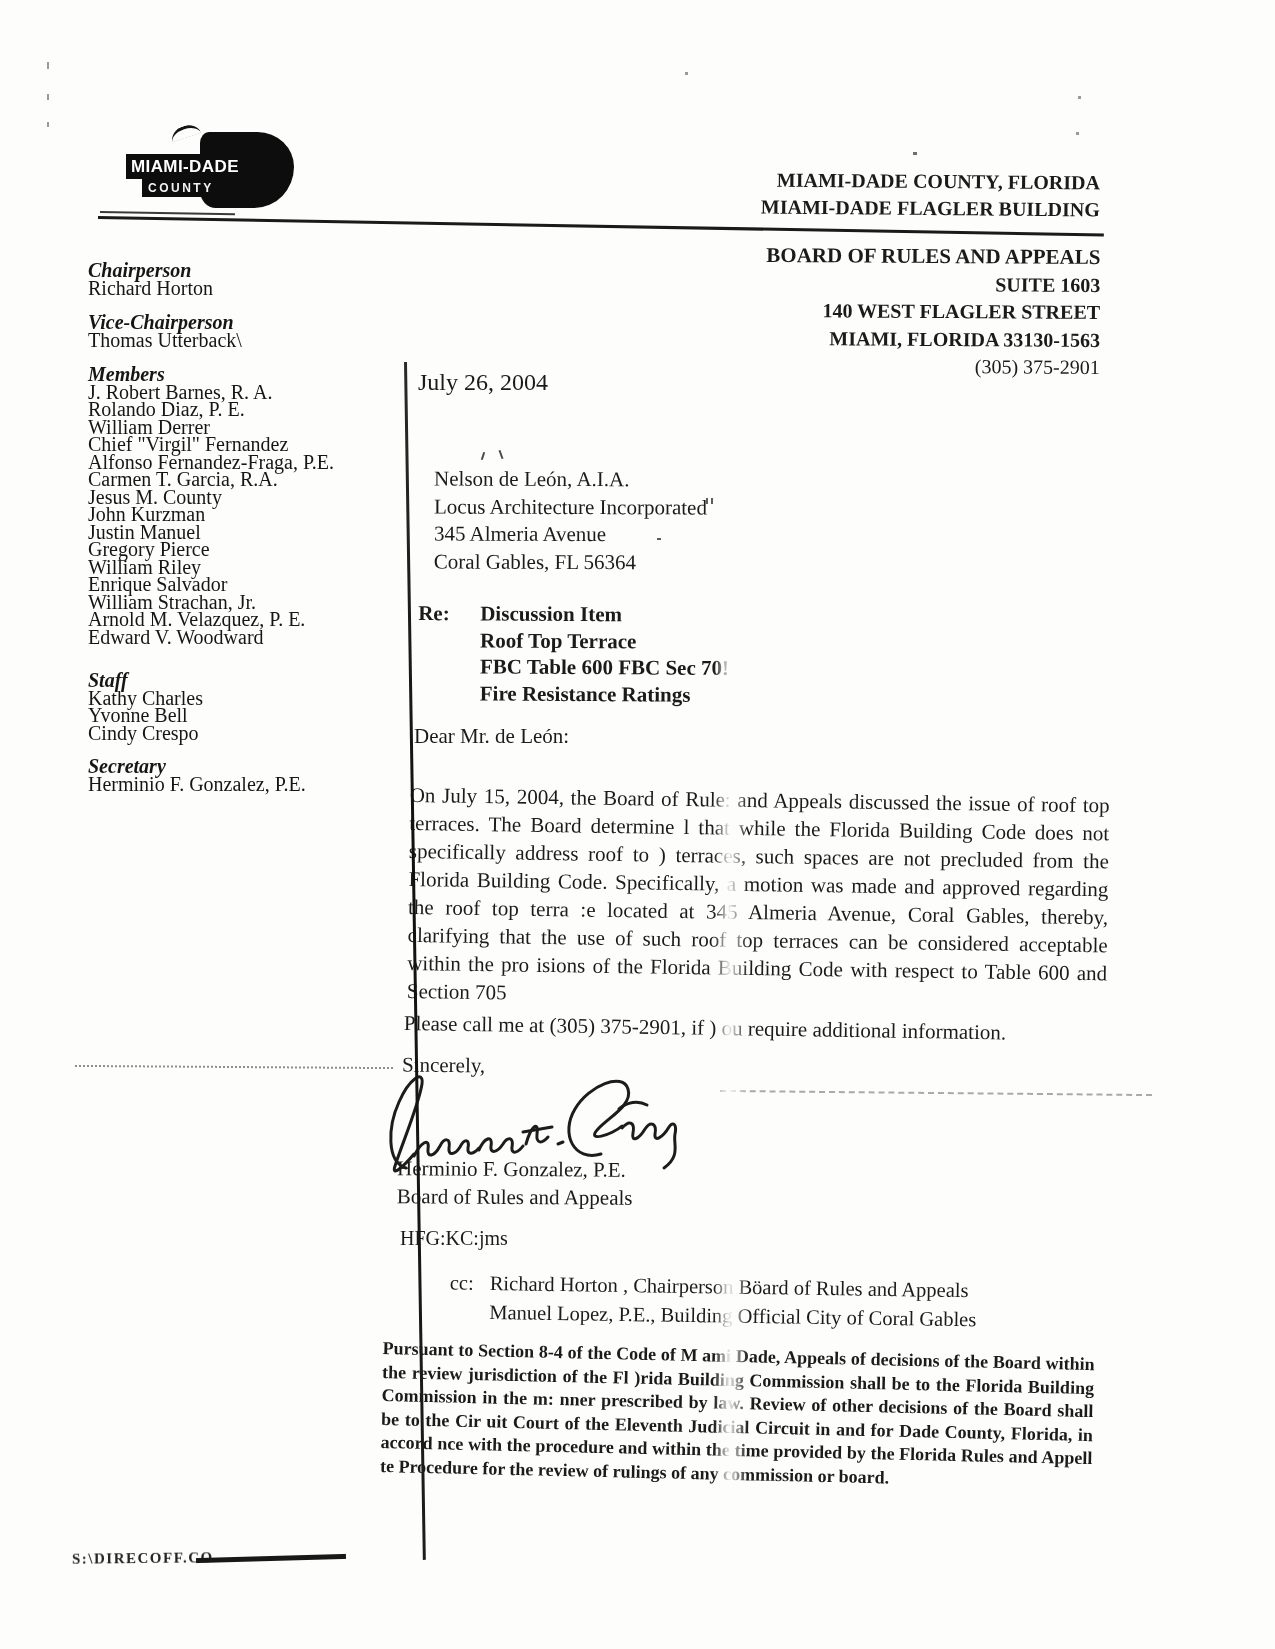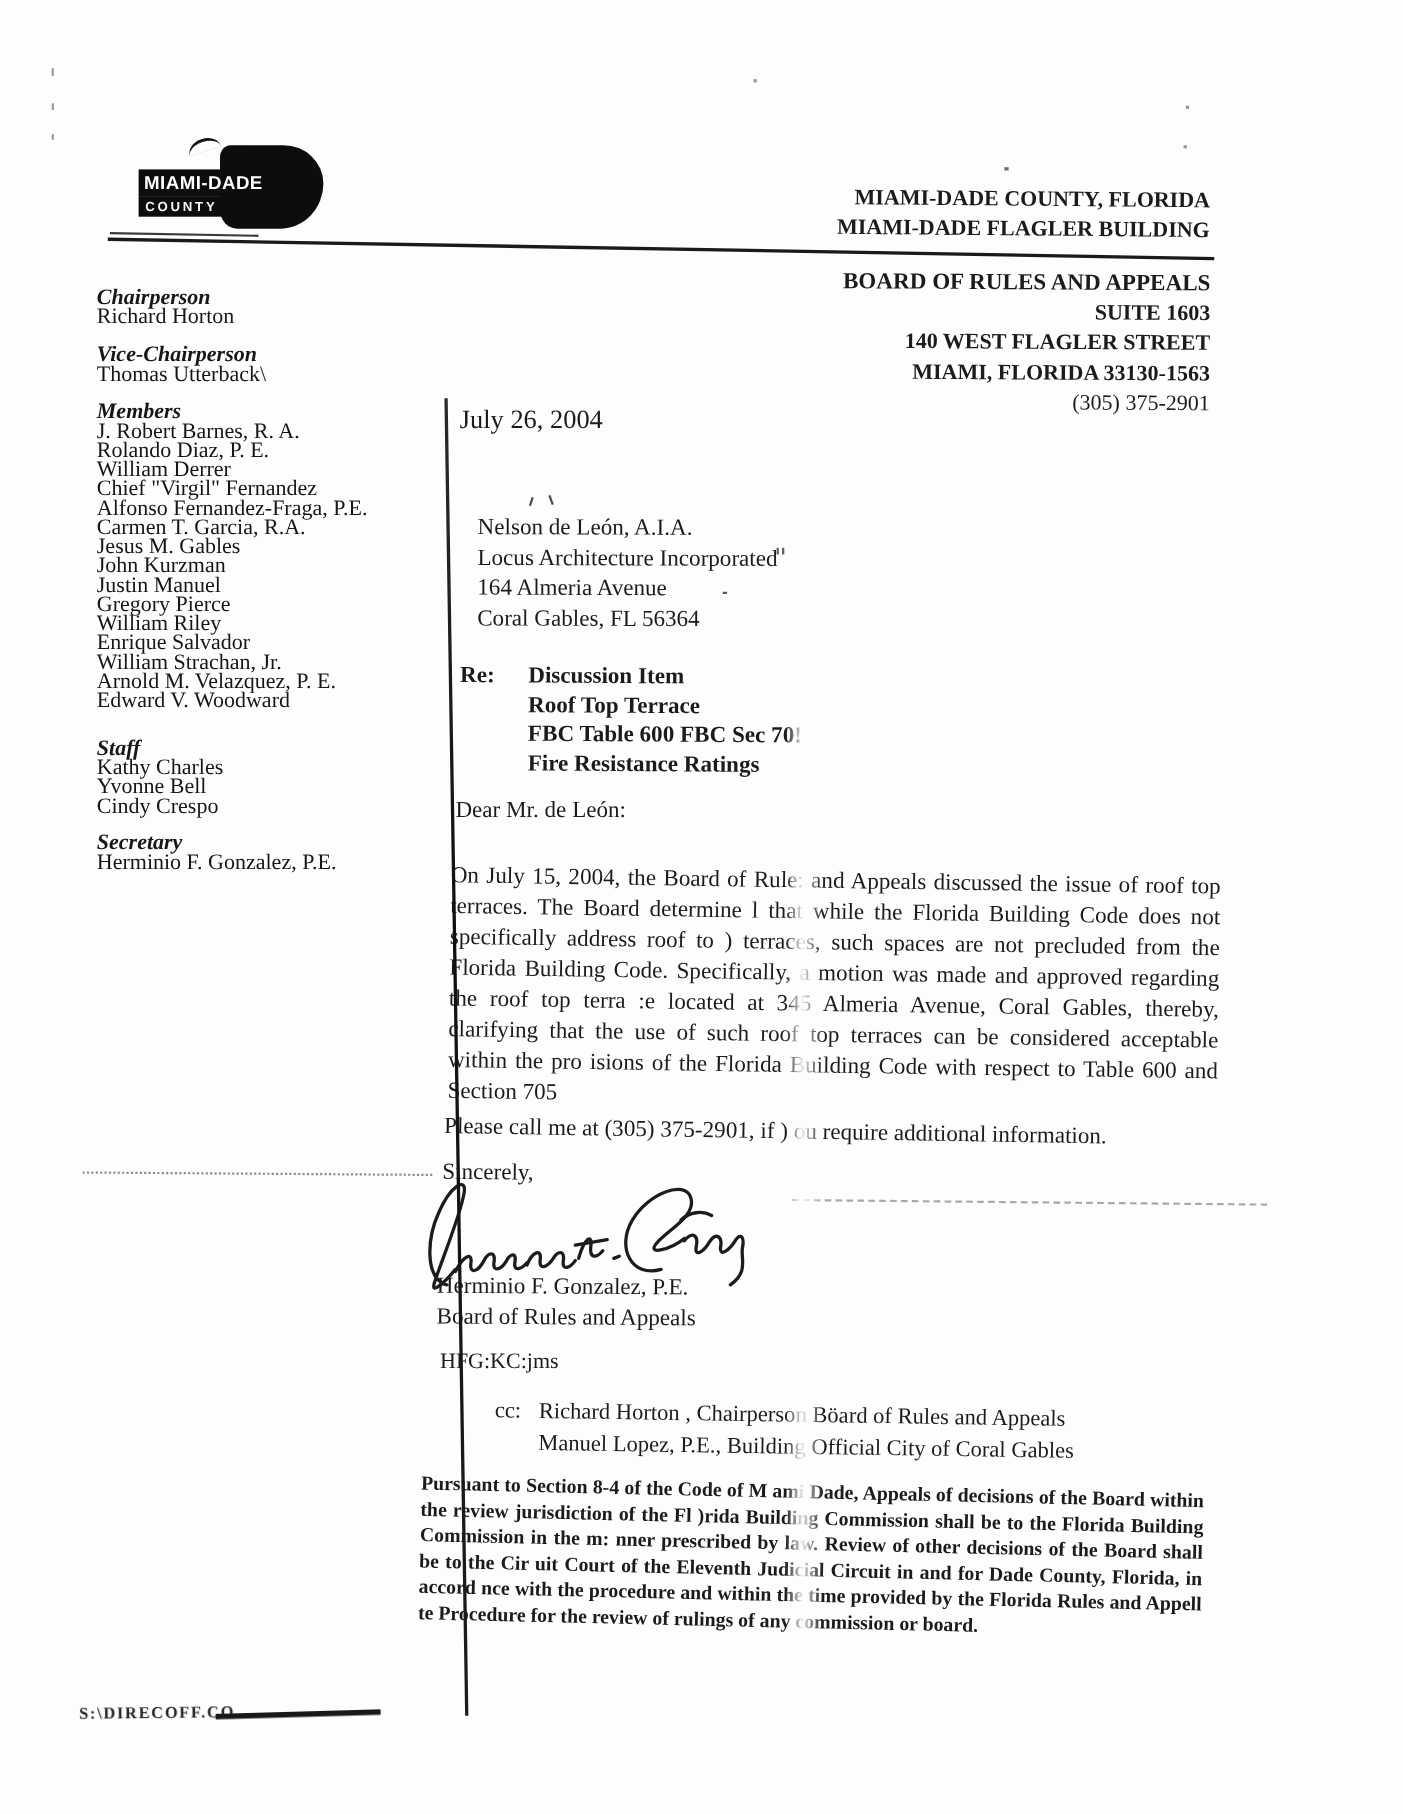--- a/index.html
+++ b/index.html
@@ -11,21 +11,21 @@
   }
   
   .logo { position:absolute; left:126px; top:130px; width:160px; height:82px; }
   .logo-d { position:absolute; left:74px; top:2px; width:94px; height:76px;
     background:#0d0d0d; border-radius:12px 46px 50px 20px / 14px 44px 52px 22px; }
   .logo-swoosh { position:absolute; left:44px; top:-4px; width:30px; height:12px;
     border-top:3px solid #141414; border-radius:50% / 100% 100% 0 0; transform:rotate(-18deg); }
   .logo-bar1 { position:absolute; left:0; top:24px; background:#0d0d0d; color:#fff;
     font-family:"Liberation Sans",sans-serif; font-weight:bold; font-size:17px;
     padding:3px 6px 2px 5px; letter-spacing:.4px; white-space:nowrap; }
-  .logo-bar2 { position:absolute; left:0; top:49px; background:#0d0d0d; color:#f4f4f4;
+  .logo-bar2 { position:absolute; left:16px; top:49px; background:#0d0d0d; color:#f4f4f4;
     font-family:"Liberation Sans",sans-serif; font-weight:bold; font-size:12px;
     padding:2px 7px 2px 6px; letter-spacing:2.5px; }
   
   .hdr-top { position:absolute; right:175px; top:168px; text-align:right;
     font-weight:bold; font-size:20px; line-height:26.5px; transform:rotate(.5deg); white-space:nowrap; }
   .rule { position:absolute; left:98px; top:216px; width:1006px; height:3px;
     background:#1a1a1a; transform:rotate(1deg); transform-origin:left center; }
   .rule-upper { position:absolute; left:100px; top:211px; width:135px; height:2px;
     background:#3a3a3a; transform:rotate(1deg); transform-origin:left center; }
   .hdr-board { position:absolute; right:175px; top:243px; text-align:right;
@@ -113,21 +113,21 @@
     <div class="sb-role">Vice-Chairperson</div>
     <div>Thomas Utterback\</div>
 
     <div class="sb-role">Members</div>
     <div>J. Robert Barnes, R. A.</div>
     <div>Rolando Diaz, P. E.</div>
     <div>William Derrer</div>
     <div>Chief "Virgil" Fernandez</div>
     <div>Alfonso Fernandez-Fraga, P.E.</div>
     <div>Carmen T. Garcia, R.A.</div>
-    <div>Jesus M. Gables</div>
+    <div>Jesus M. County</div>
     <div>John Kurzman</div>
     <div>Justin Manuel</div>
     <div>Gregory Pierce</div>
     <div>William Riley</div>
     <div>Enrique Salvador</div>
     <div>William Strachan, Jr.</div>
     <div>Arnold M. Velazquez, P. E.</div>
     <div>Edward V. Woodward</div>
 
     <div class="sb-role staff">Staff</div>
@@ -137,21 +137,21 @@
 
     <div class="sb-role secretary">Secretary</div>
     <div>Herminio F. Gonzalez, P.E.</div>
   </div>
 
   <div class="date">July 26, 2004</div>
 
   <div class="addr">
     <div>Nelson de León, A.I.A.</div>
     <div>Locus Architecture Incorporated</div>
-    <div>164 Almeria Avenue</div>
+    <div>345 Almeria Avenue</div>
     <div>Coral Gables, FL  56364</div>
   </div>
 
   <div class="re">
     <span class="re-label">Re:</span>
     <div class="re-items">
       <div>Discussion Item</div>
       <div>Roof Top Terrace</div>
       <div>FBC Table 600 FBC Sec 70!</div>
       <div>Fire Resistance Ratings</div>

